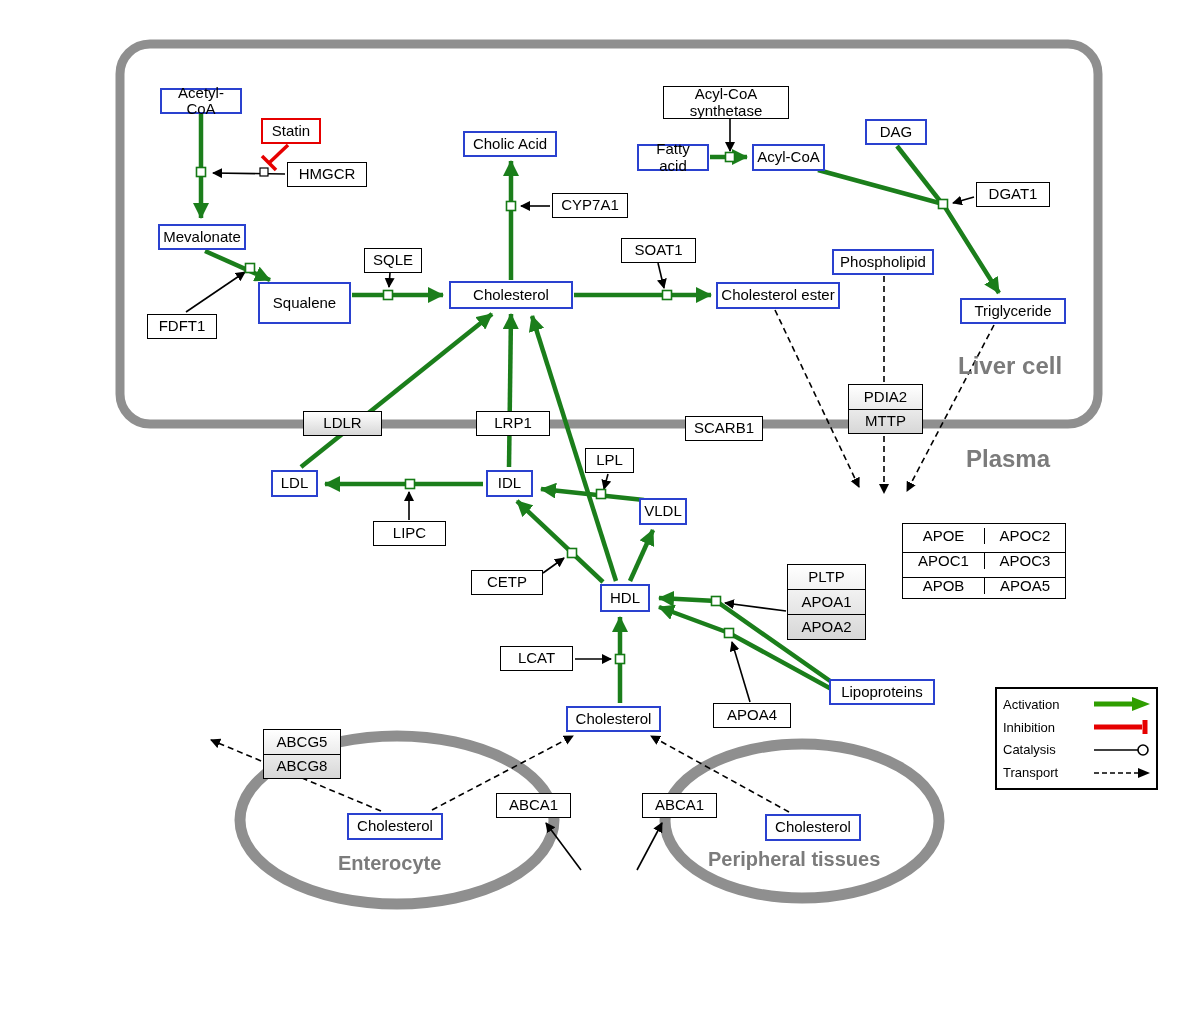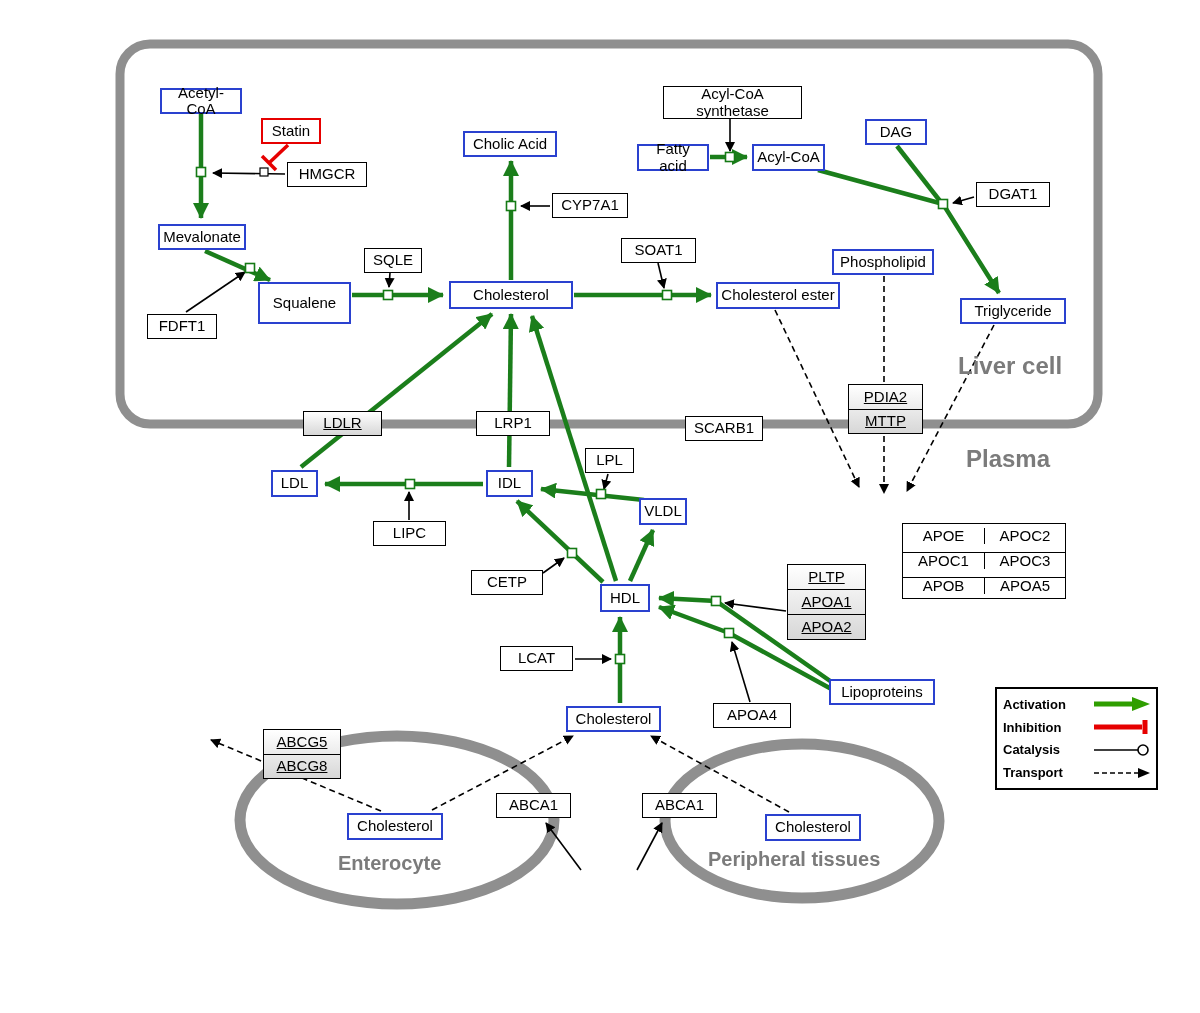--- a/index.html
+++ b/index.html
@@ -9,39 +9,39 @@
   }
   svg.layer { position:absolute; left:0; top:0; z-index:1; }
   .node {
     position:absolute; z-index:2; box-sizing:border-box;
     display:flex; align-items:center; justify-content:center; text-align:center;
     background:#ffffff; border:1.2px solid #000; color:#000;
     font-size:15px; line-height:1.08; padding:1px 2px;
   }
   .entity { border:2px solid #2a41cf; }
   .statin { border:2px solid #e60000; }
-  .shaded { background:linear-gradient(180deg,#ffffff 0%,#d7d7d7 100%);text-decoration:underline; }
+  .shaded { background:linear-gradient(180deg,#ffffff 0%,#d7d7d7 100%); }
   .ntable { flex-direction:column; padding:0; align-items:stretch; }
   .tcell { flex:1; display:flex; align-items:center; justify-content:center; }
   .tcell + .tcell { border-top:1px solid #000; }
   .apo-grid { display:grid; grid-template-columns:1fr 1fr; padding:0; }
   .apo-cell { display:flex; align-items:center; justify-content:center; }
   .apo-cell:nth-child(2n) { border-left:1px solid #000; }
   .apo-cell:nth-child(n+3) { border-top:1px solid #000; }
   .region-label {
     position:absolute; z-index:2; color:#7b7b7b; font-weight:bold;
     font-size:24px; white-space:nowrap;
   }
   .region-label.small { font-size:20px; }
   .legend {
     position:absolute; z-index:3; left:995px; top:687px; width:163px; height:103px;
     box-sizing:border-box; border:2.5px solid #000; background:#fff;
     display:flex; flex-direction:column; justify-content:space-around; padding:4px 6px;
   }
-  .legend-row { display:flex; align-items:center; justify-content:space-between;font-weight:bold; }
+  .legend-row { display:flex; align-items:center; justify-content:space-between; }
   .legend-row span { font-size:13px; color:#000; }
 </style>
 </head>
 <body>
 
 <div class="canvas">
 
   <svg class="layer" width="1200" height="1013">
     <defs>
       <marker id="ag" markerUnits="userSpaceOnUse" markerWidth="18" markerHeight="16" refX="15" refY="8" orient="auto">
@@ -135,21 +135,21 @@
   <div class="node entity" style="left:158px;top:224px;width:88px;height:26px">Mevalonate</div>
   <div class="node" style="left:147px;top:314px;width:70px;height:25px">FDFT1</div>
   <div class="node entity" style="left:258px;top:282px;width:93px;height:42px">Squalene</div>
   <div class="node" style="left:364px;top:248px;width:58px;height:25px">SQLE</div>
   <div class="node entity" style="left:449px;top:281px;width:124px;height:28px">Cholesterol</div>
   <div class="node entity" style="left:463px;top:131px;width:94px;height:26px">Cholic Acid</div>
   <div class="node" style="left:552px;top:193px;width:76px;height:25px">CYP7A1</div>
   <div class="node" style="left:621px;top:238px;width:75px;height:25px">SOAT1</div>
   <div class="node entity" style="left:716px;top:282px;width:124px;height:27px">Cholesterol ester</div>
   <div class="node entity" style="left:637px;top:144px;width:72px;height:27px">Fatty acid</div>
-  <div class="node" style="left:663px;top:86px;width:139px;height:33px">Acyl-CoA synthetase</div>
+  <div class="node" style="left:663px;top:86px;width:126px;height:33px">Acyl-CoA synthetase</div>
   <div class="node entity" style="left:752px;top:144px;width:73px;height:27px">Acyl-CoA</div>
   <div class="node entity" style="left:865px;top:119px;width:62px;height:26px">DAG</div>
   <div class="node" style="left:976px;top:182px;width:74px;height:25px">DGAT1</div>
   <div class="node entity" style="left:832px;top:249px;width:102px;height:26px">Phospholipid</div>
   <div class="node entity" style="left:960px;top:298px;width:106px;height:26px">Triglyceride</div>
 
   <div class="node shaded" style="left:303px;top:411px;width:79px;height:25px">LDLR</div>
   <div class="node" style="left:476px;top:411px;width:74px;height:25px">LRP1</div>
   <div class="node" style="left:685px;top:416px;width:78px;height:25px">SCARB1</div>
   <div class="node ntable shaded" style="left:848px;top:384px;width:75px;height:50px">

